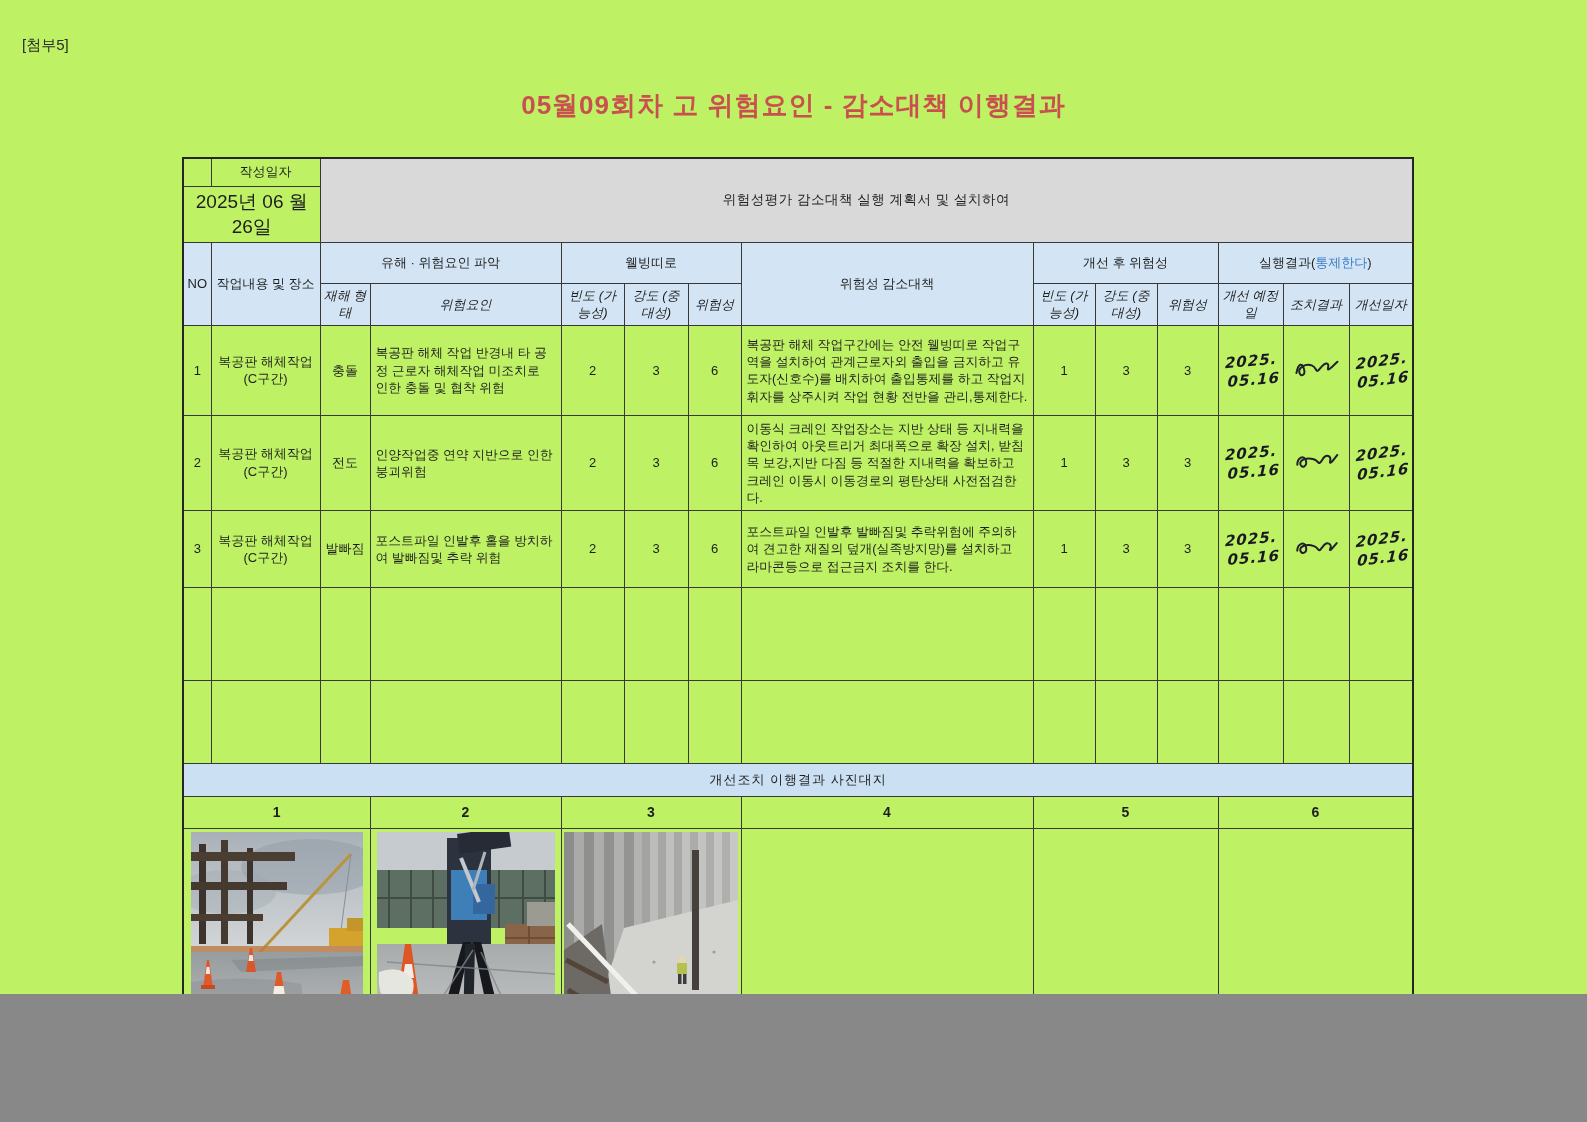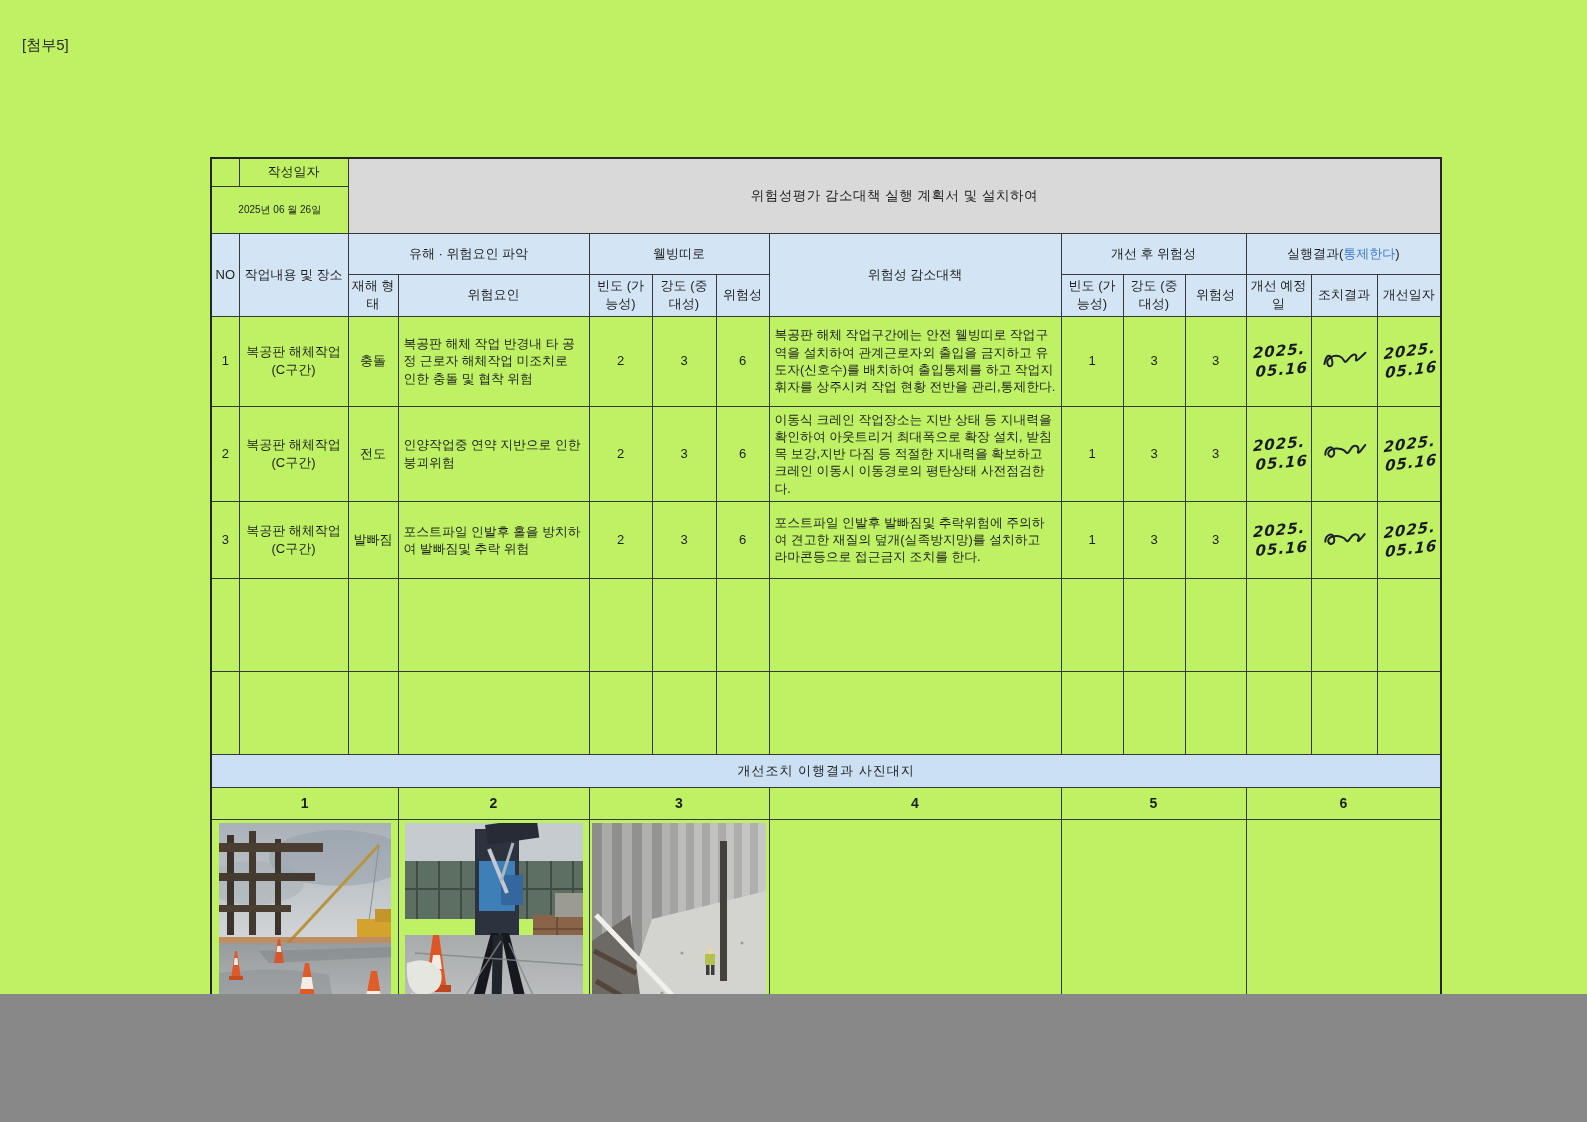--- a/index.html
+++ b/index.html
@@ -15,47 +15,48 @@
   }
   table.main {
     position:absolute; left:182px; top:157px; width:1230px;
     border-collapse:collapse; table-layout:fixed;
     font-size:13px; color:#1e1e1e;
   }
   table.main td {
     border:1px solid #383838; text-align:center; vertical-align:middle;
     padding:2px; line-height:1.35; overflow:hidden;
   }
-  table.main { border:2px solid #262626;margin-left:28px; }
+  table.main { border:2px solid #262626; }
   .cell-gray { background:#d9d9d9; font-size:13.5px; letter-spacing:0.5px; }
   .cell-blue { background:#d3e5f5; }
   .cell-banner { background:#cbe0f3; font-size:13px; letter-spacing:1px; }
   .lefttext { text-align:left !important; padding:4px 5px !important; font-size:12.8px; }
   .r-head { height:28px; } .r-date { height:47px; }
-  .r-gh { height:41px; } .r-sh { height:42px; }
+  .r-gh { height:41px; } .r-sh { height:42px;font-style:italic; }
   .r-d1 { height:90px; } .r-d2 { height:90px; } .r-d3 { height:77px; }
   .r-e1 { height:93px; } .r-e2 { height:83px; }
   .r-banner { height:33px; } .r-num { height:32px; font-weight:bold; }
   .r-photo { height:228px; }
   .hl-blue { color:#3c7bc8; }
   .handwrite {
     font-family:"DejaVu Sans",sans-serif; font-style:italic; font-weight:bold;
     color:#191922; font-size:15px; line-height:1.25; letter-spacing:1px;
     transform:rotate(-5deg) skewX(-6deg); white-space:nowrap;
   }
   .hw2 { transform:rotate(-7deg) skewX(-10deg); }
   .photo-frame { width:100%; height:100%; display:flex; align-items:center; justify-content:center; }
   .photo-frame svg { display:block; }
   .num-cell { font-size:14px; }
 </style>
 </head>
 <body>
 
 <div class="page">
   <div class="attach">[첨부5]</div>
+  <div class="title">05월09회차 고 위험요인 - 감소대책 이행결과</div>
 
   <table class="main">
     <colgroup>
       <col style="width:28px">
         <col style="width:109px">
         <col style="width:50px">
         <col style="width:191px">
       <col style="width:63px">
         <col style="width:64px">
         <col style="width:53px">
@@ -68,21 +69,21 @@
         <col style="width:64px">
     </colgroup>
 
     <tbody>
         <tr class="r-head">
       <td style="border-right:none;"></td>
       <td>작성일자</td>
       <td class="cell-gray" colspan="12" rowspan="2">위험성평가 감소대책 실행 계획서 및 설치하여</td>
     </tr>
     <tr class="r-date">
-      <td colspan="2" style="font-size:10px;">2025년 06 월 26일</td>
+      <td colspan="2" style="font-size:19px;">2025년 06 월 26일</td>
     </tr>
 
     <tr class="r-gh">
       <td class="cell-blue" rowspan="2">NO</td>
       <td class="cell-blue" rowspan="2">작업내용 및 장소</td>
       <td class="cell-blue" colspan="2">유해 · 위험요인 파악</td>
       <td class="cell-blue" colspan="3">웰빙띠로</td>
       <td class="cell-blue" rowspan="2">위험성 감소대책</td>
       <td class="cell-blue" colspan="3">개선 후 위험성</td>
       <td class="cell-blue" colspan="3">

